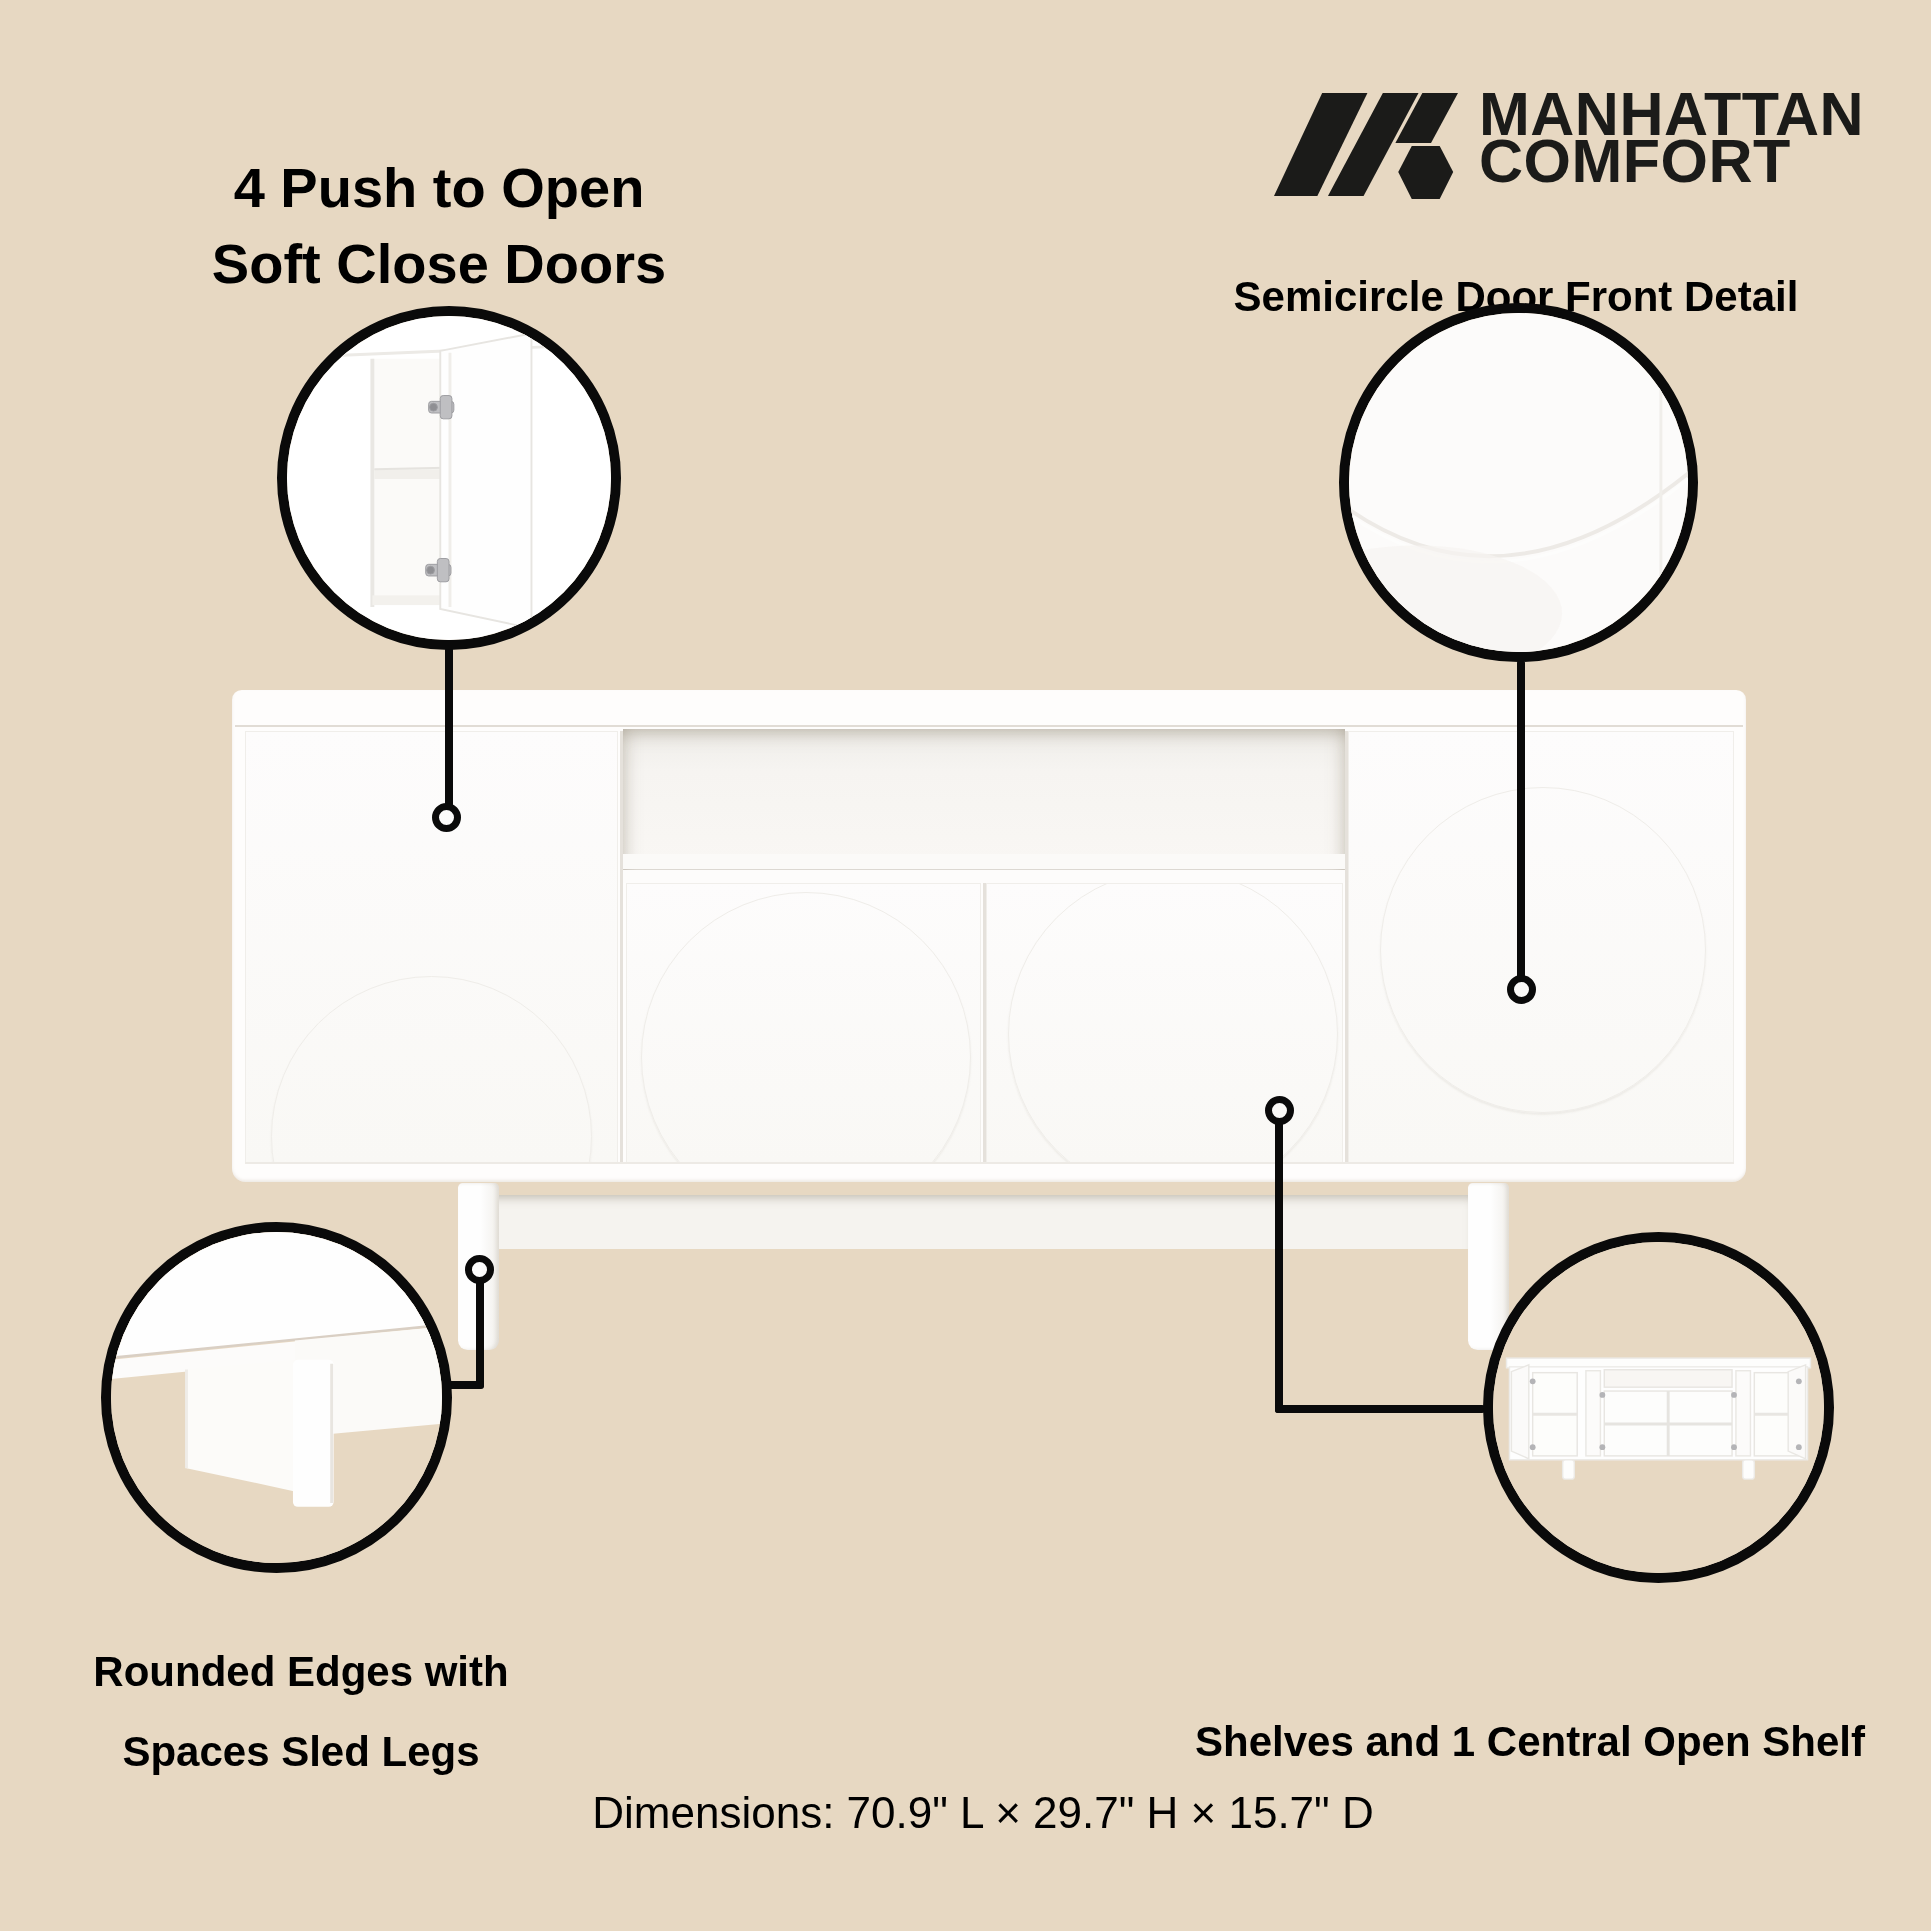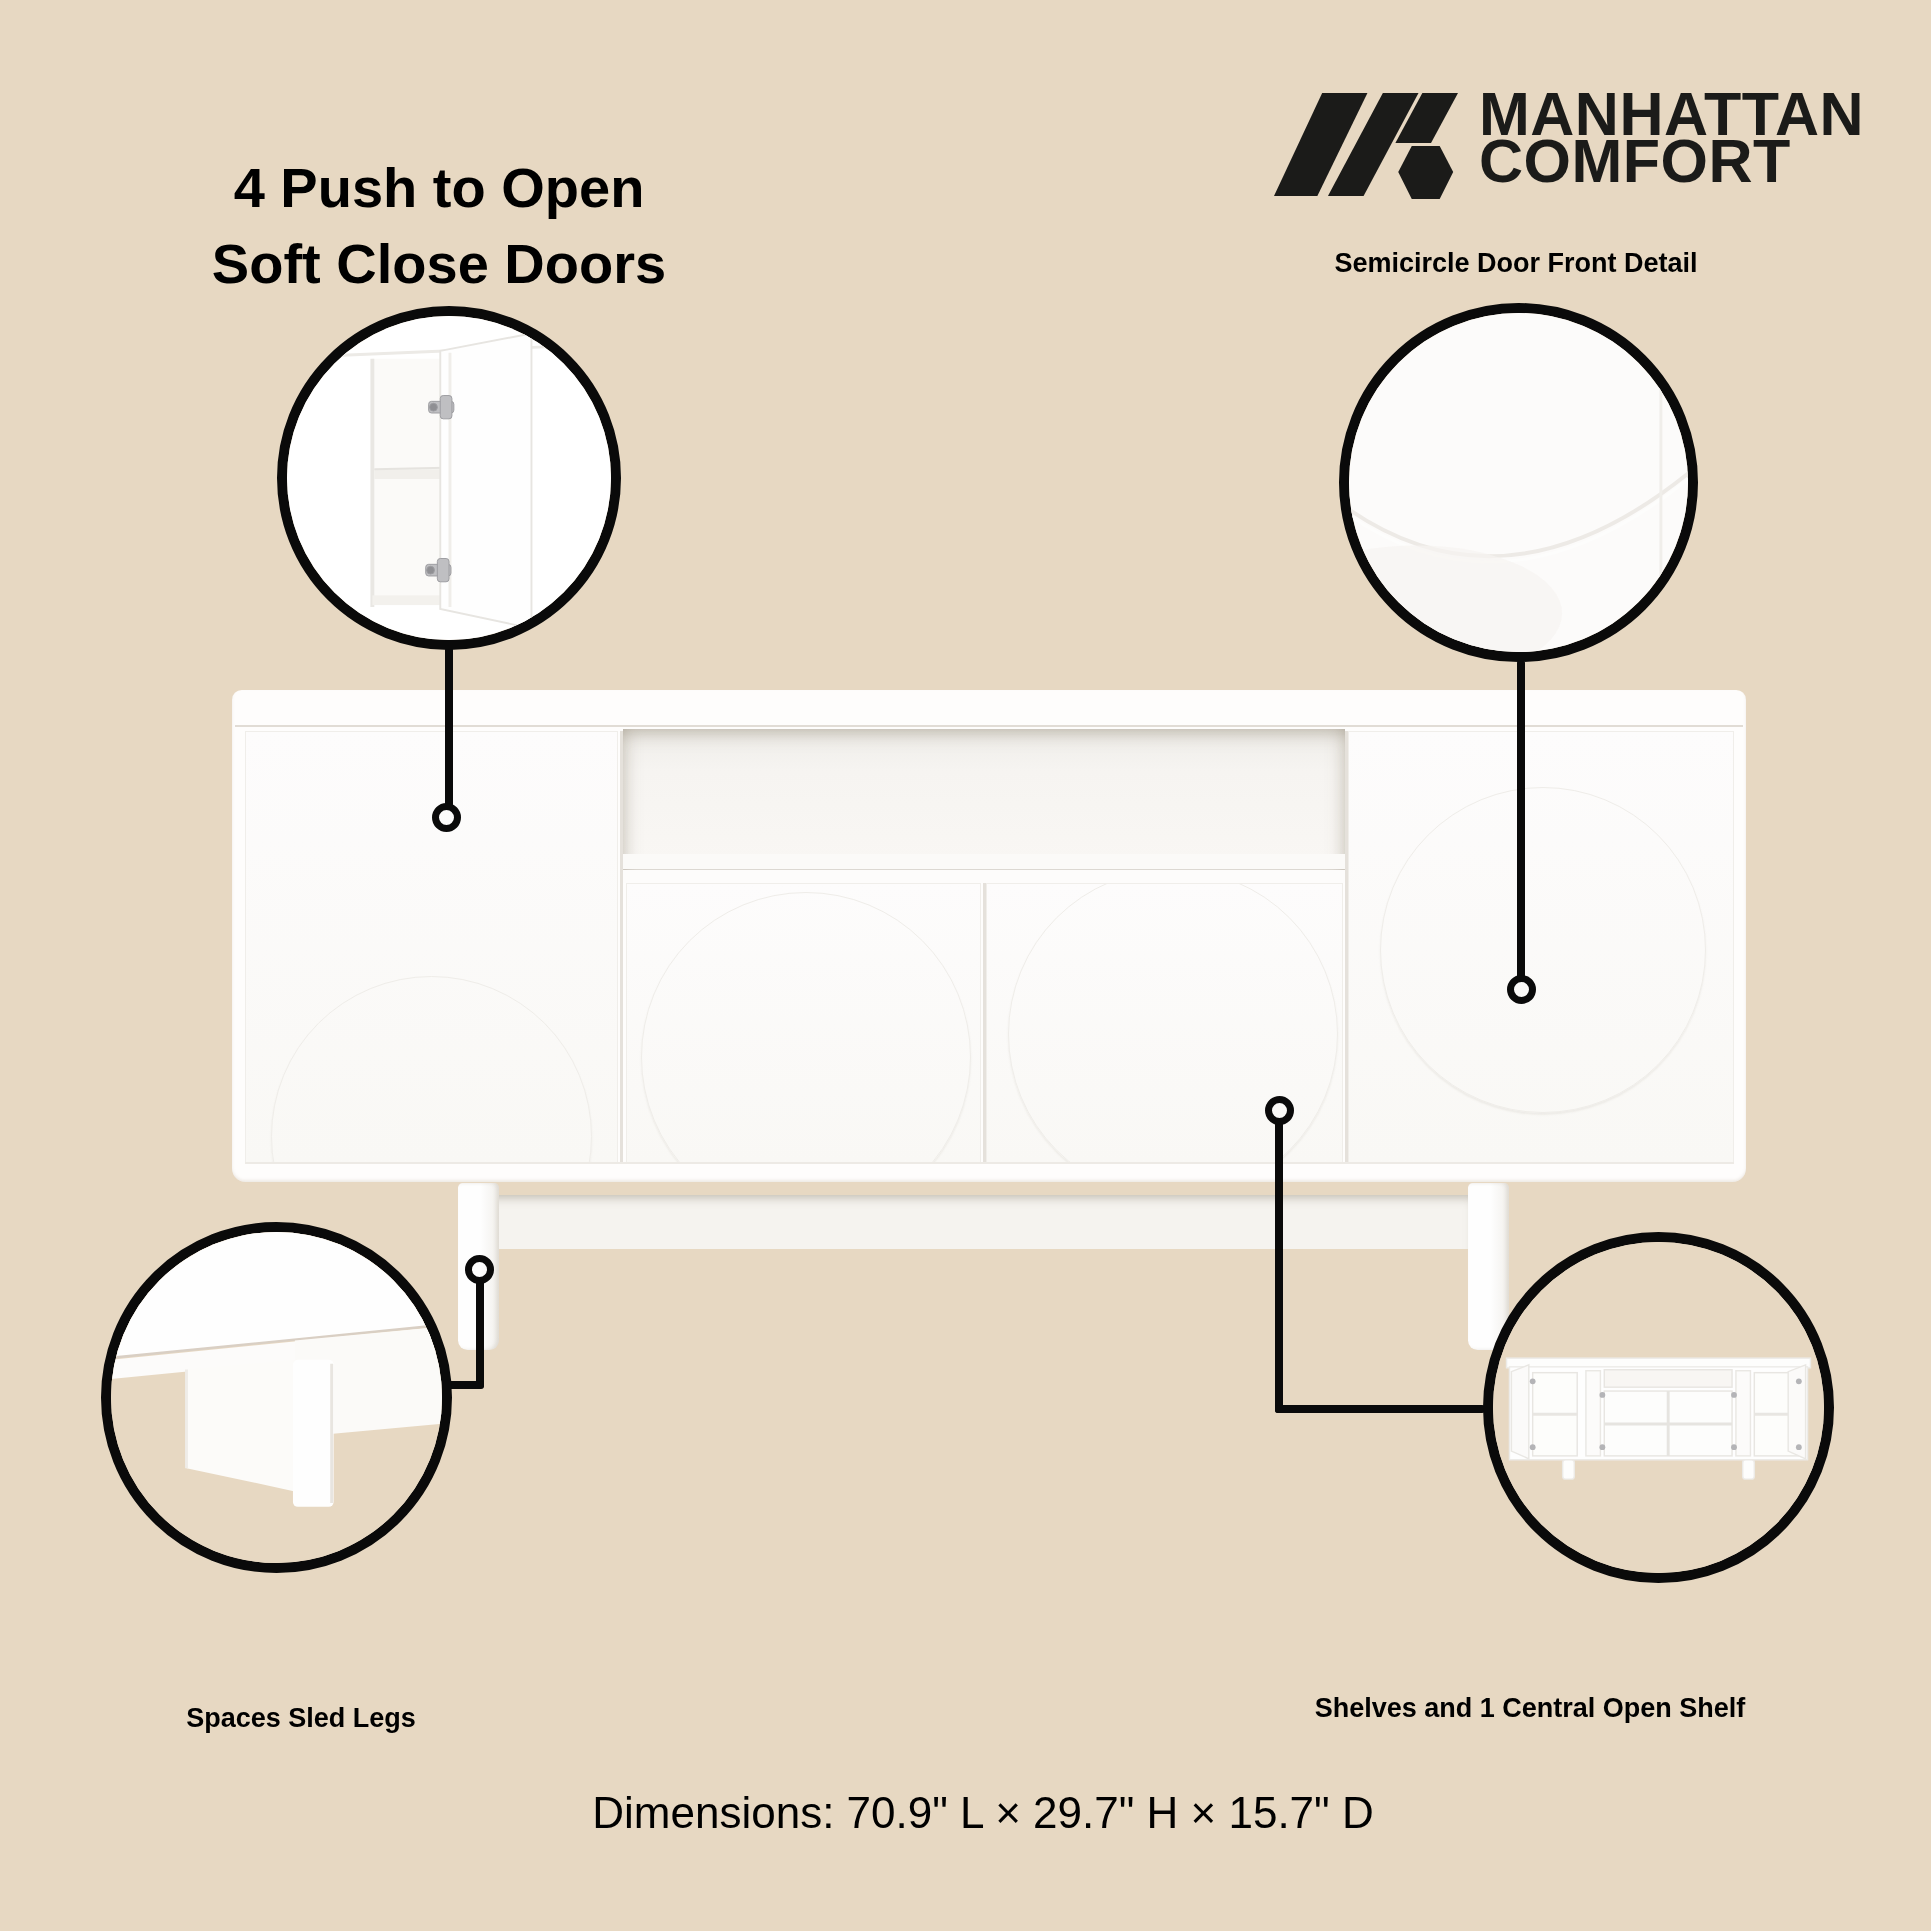--- a/index.html
+++ b/index.html
@@ -5,21 +5,21 @@
   :root{
     --bg:#E7D8C2; --ink:#000000; --logo-ink:#1B1B19; --stroke:#0A0A0A; --white:#FFFFFF;
   }
   html,body{margin:0;padding:0;background:#d9c9b0;}
   .canvas{position:relative;width:1931px;height:1931px;background:var(--bg);overflow:hidden;
           font-family:"Liberation Sans","DejaVu Sans",sans-serif;color:var(--ink);}
   .abs{position:absolute;}
   
   .lbl{position:absolute;transform:translateX(-50%);white-space:nowrap;font-weight:700;
        font-size:56px;line-height:1.1;color:var(--ink);}
-  .lbl.small{font-size:27px;}
+  .lbl.small{font-size:42px;margin-top:25px;}
   .dims{position:absolute;transform:translateX(-50%);white-space:nowrap;font-weight:400;
         font-size:44px;color:var(--ink);}
   
   .logo-text{position:absolute;left:1479px;top:91px;font-weight:700;font-size:61px;
              line-height:47px;letter-spacing:0.5px;color:var(--logo-ink);}
   
   .furn-body{position:absolute;left:232px;top:690px;width:1514px;height:492px;background:#fefdfc;
              border-radius:9.7px 9.7px 13.5px 13.5px;box-shadow:inset 0 -1.9px 2.9px rgba(190,180,165,.25);}
   .top-seam{position:absolute;left:235px;top:725px;width:1508px;height:1.9px;background:#d9d3cb;opacity:.8;}
   .door{position:absolute;background:linear-gradient(180deg,#fdfcfc,#f9f8f5);overflow:hidden;
@@ -193,19 +193,20 @@
             <circle cx="249" cy="100" r="3"></circle>
           <circle cx="316" cy="32" r="3"></circle>
             <circle cx="316" cy="100" r="3"></circle>
         </g>
         <rect x="72" y="113" width="12" height="20" rx="3" fill="#fdfdfc" stroke="#eceae6" stroke-width="1.5"></rect>
         <rect x="258" y="113" width="12" height="20" rx="3" fill="#fdfdfc" stroke="#eceae6" stroke-width="1.5"></rect>
       </g>
     </svg>
   </div>
 
+  <div class="lbl small" style="left:301px;top:1624px">Rounded Edges with</div>
   <div class="lbl small" style="left:301px;top:1704px">Spaces Sled Legs</div>
   <div class="lbl small" style="left:1530px;top:1694px">Shelves and 1 Central Open Shelf</div>
 
   <div class="dims" style="left:983px;top:1788px">Dimensions: 70.9" L × 29.7" H × 15.7" D</div>
 
 </div>
 
 
 </body></html>

